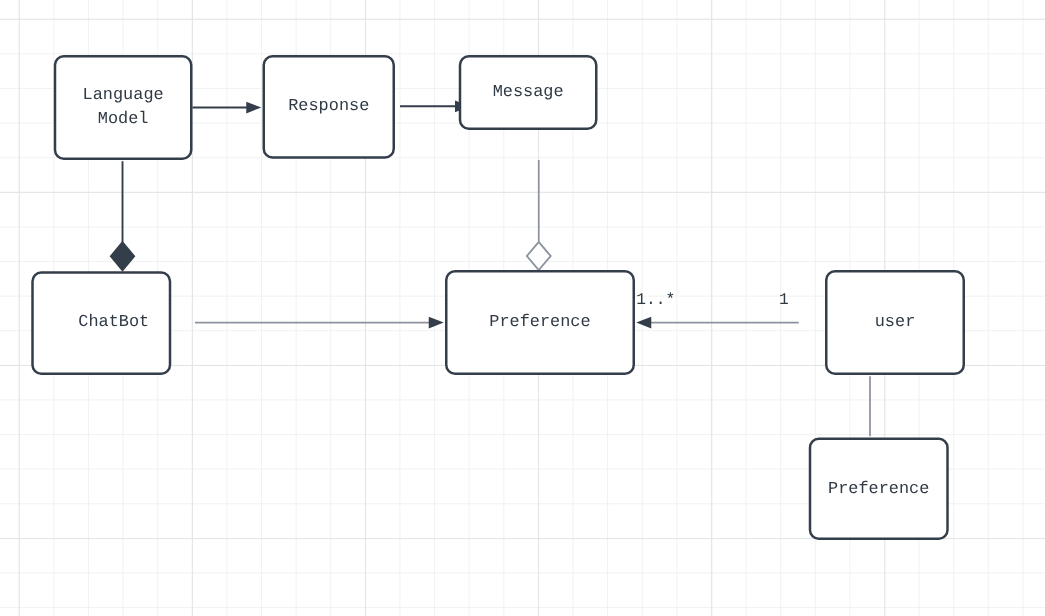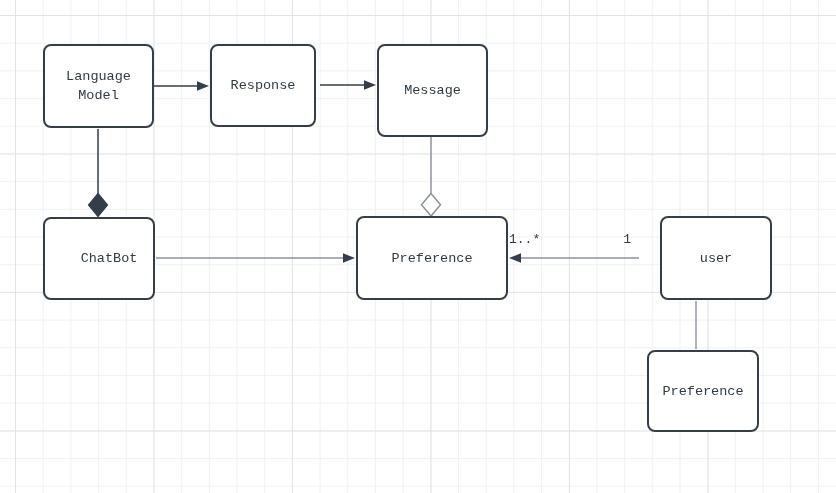--- a/index.html
+++ b/index.html
@@ -100,25 +100,25 @@
   </svg>
 
   <div class="node" style="left:43px; top:44px; width:111px; height:84px;">
     <span class="node-label wrap">Language Model</span>
   </div>
 
   <div class="node" style="left:210px; top:44px; width:106px; height:83px;">
     <span class="node-label">Response</span>
   </div>
 
-  <div class="node" style="left:377px; top:44px; width:111px; height:93px;">
+  <div class="node" style="left:367px; top:44px; width:111px; height:60px;">
     <span class="node-label">Message</span>
   </div>
 
-  <div class="node" style="left:43px; top:217px; width:112px; height:83px;padding-left:20px;">
+  <div class="node" style="left:25px; top:217px; width:112px; height:83px;padding-left:20px;">
     <span class="node-label">ChatBot</span>
   </div>
 
   <div class="node" style="left:356px; top:216px; width:152px; height:84px;">
     <span class="node-label">Preference</span>
   </div>
 
   <div class="node" style="left:660px; top:216px; width:112px; height:84px;">
     <span class="node-label">user</span>
   </div>

